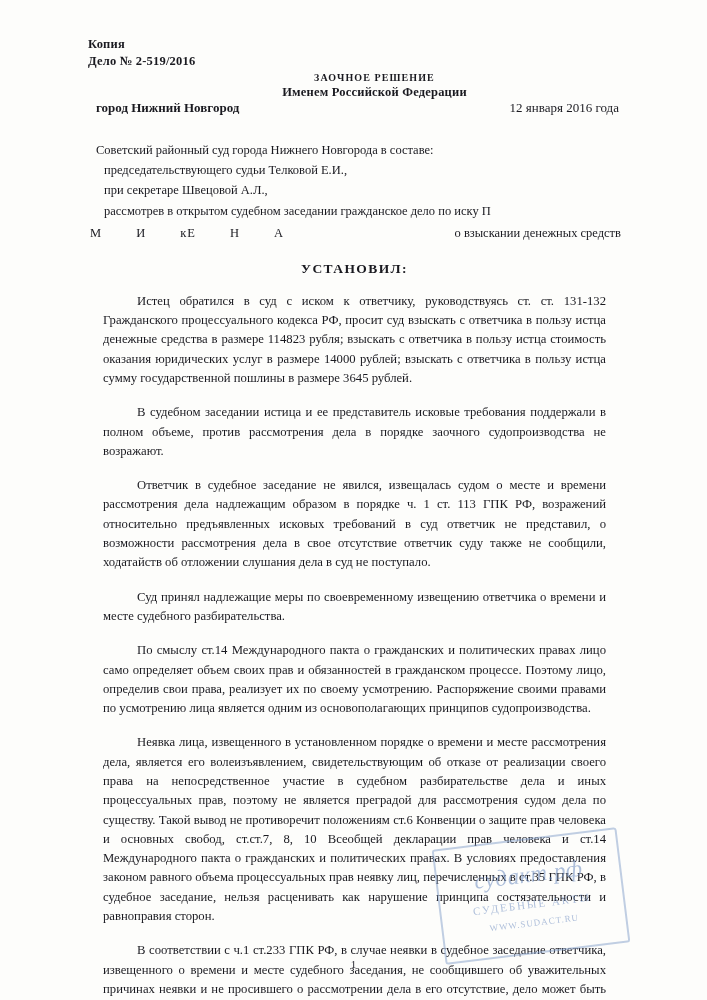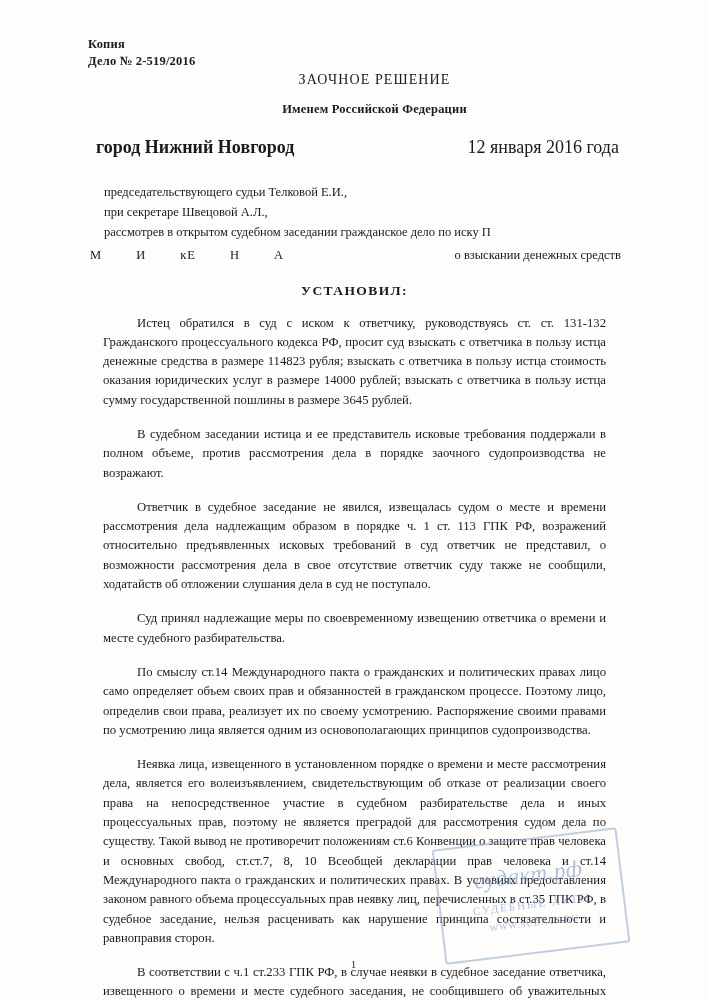--- a/index.html
+++ b/index.html
@@ -42,36 +42,35 @@
   }
   .hdr-left div {
     white-space: nowrap;
   }
   .title-block {
     text-align: center;
     margin-top: 2px;
     margin-left: 40px;
   }
   .title-main {
-    font-size: 14px;
-    font-weight: normal;
+    font-size: 10px;
+    font-weight: bold;
     letter-spacing: 1.1px;
   }
   .title-sub {
     font-size: 12.5px;
     font-weight: bold;
-    margin-top: 14px;
+    margin-top: 2px;
     letter-spacing: 0.2px;
   }
   .city-date {
     display: flex;
     justify-content: space-between;
     align-items: flex-end;
-    margin-top: 20px;
-    font-size: 18px;
+    font-size: 13px;
   }
   .city {
     font-weight: bold;
     padding-left: 8px;
   }
   .date {
     font-weight: normal;
     padding-right: 2px;
   }
   .court-block {
@@ -182,20 +181,21 @@
         <div class="title-main">ЗАОЧНОЕ РЕШЕНИЕ</div>
         <div class="title-sub">Именем Российской Федерации</div>
       </div>
 
       <div class="city-date">
         <span class="city">город Нижний Новгород</span>
         <span class="date">12 января  2016 года</span>
       </div>
 
       <div class="court-block">
+        <div class="ln">Советский районный суд города Нижнего Новгорода в составе:</div>
         <div class="ln indent">председательствующего судьи Телковой Е.И.,</div>
         <div class="ln indent">при секретаре Швецовой А.Л.,</div>
         <div class="ln indent">рассмотрев в открытом судебном заседании гражданское дело по иску П</div>
       </div>
 
       <div class="parties-row">
         <div class="pl">
           <span class="party-letters">
             <span>М</span>
             <span>И</span>

